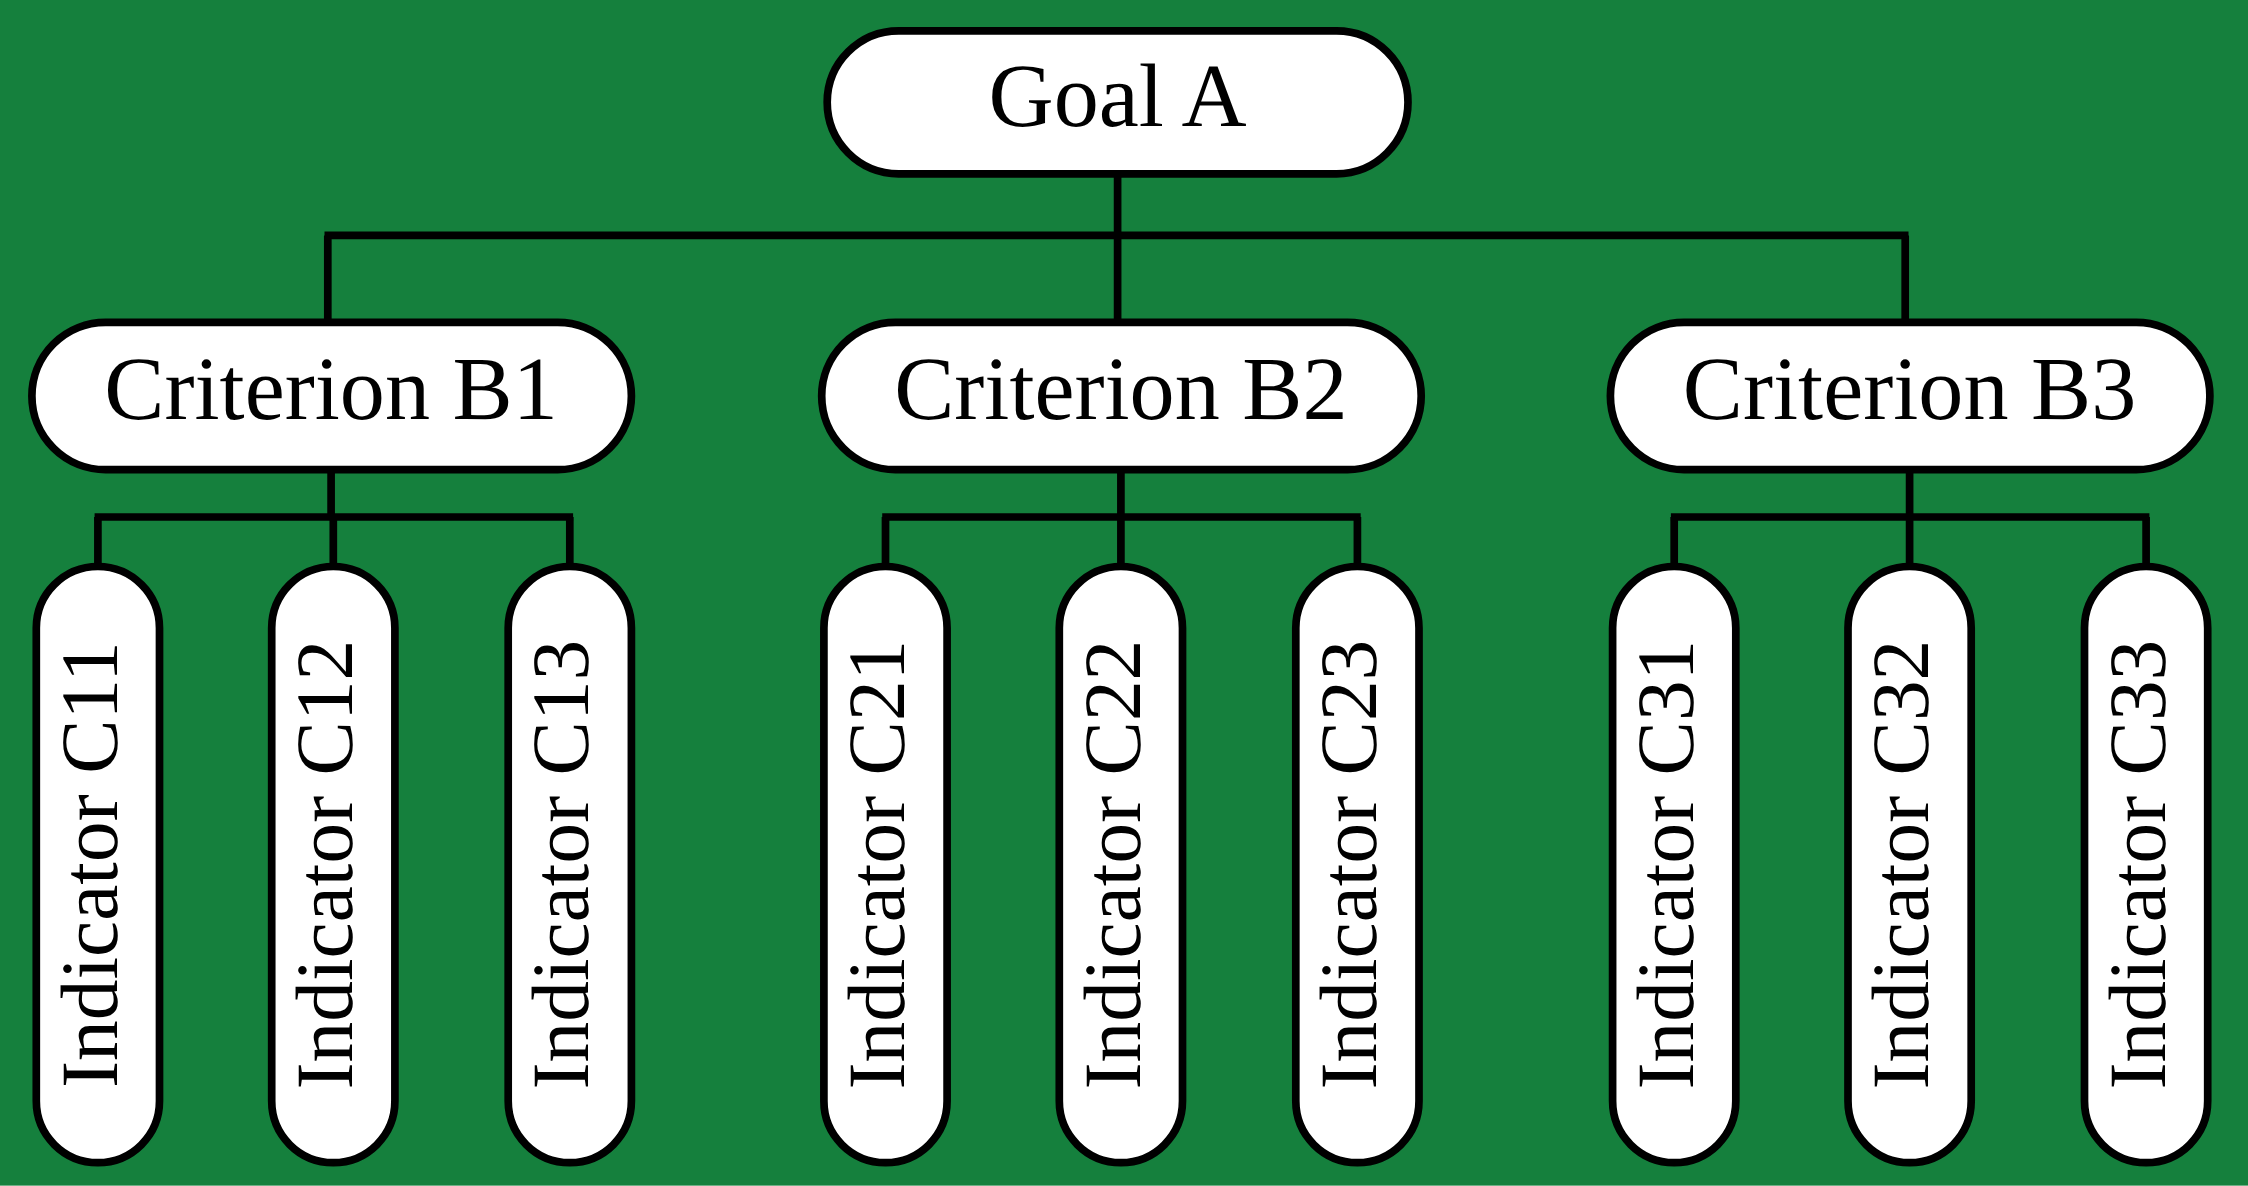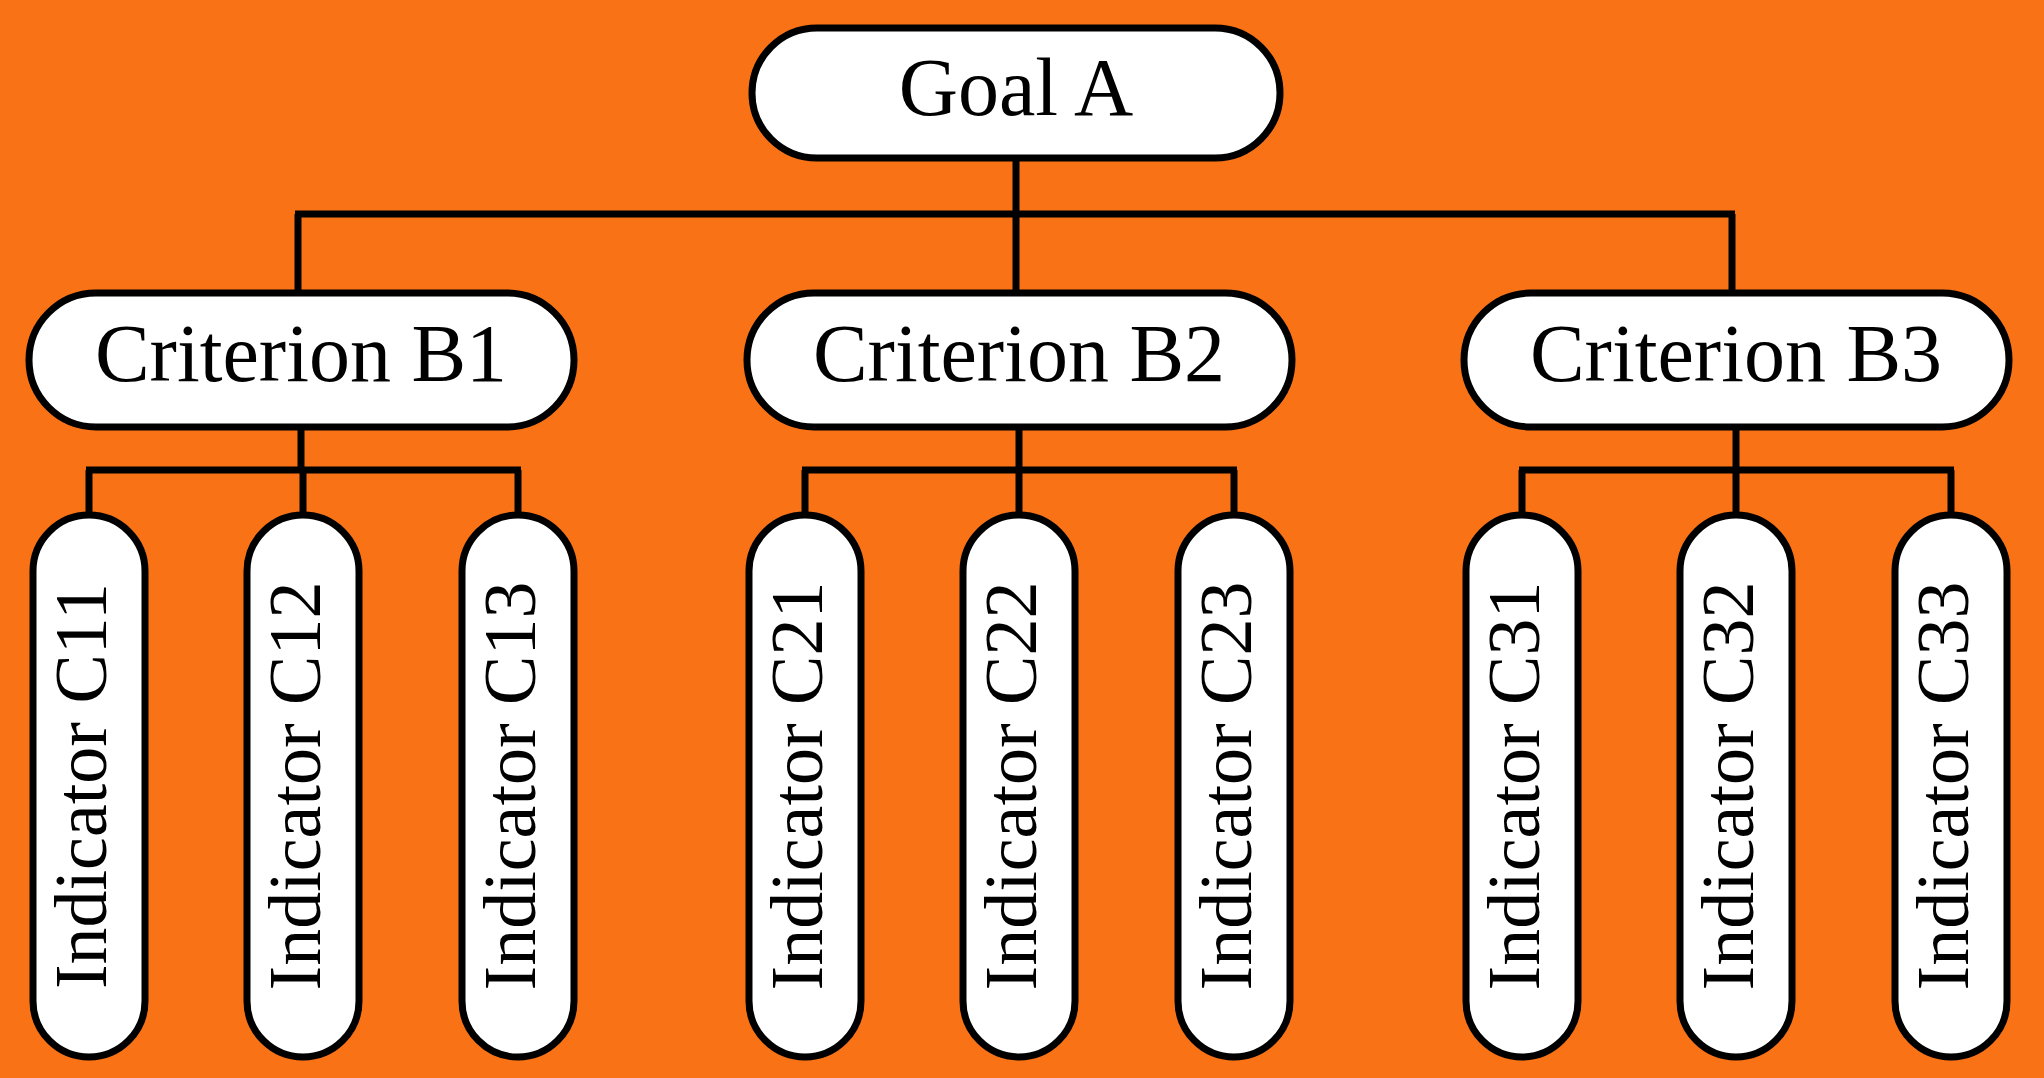--- a/index.html
+++ b/index.html
@@ -8,21 +8,21 @@
     padding: 0;
     background: #ffffff;
   }
   body {
     font-family: "Liberation Serif", "DejaVu Serif", serif;
   }
   #stage {
     position: relative;
     width: 2044px;
     height: 1078px;
-    background: #f97316;
+    background: #15803d;
     overflow: hidden;
   }
   #diagram-svg {
     position: absolute;
     top: 0;
     left: 0;
     width: 2044px;
     height: 1078px;
     display: block;
   }

